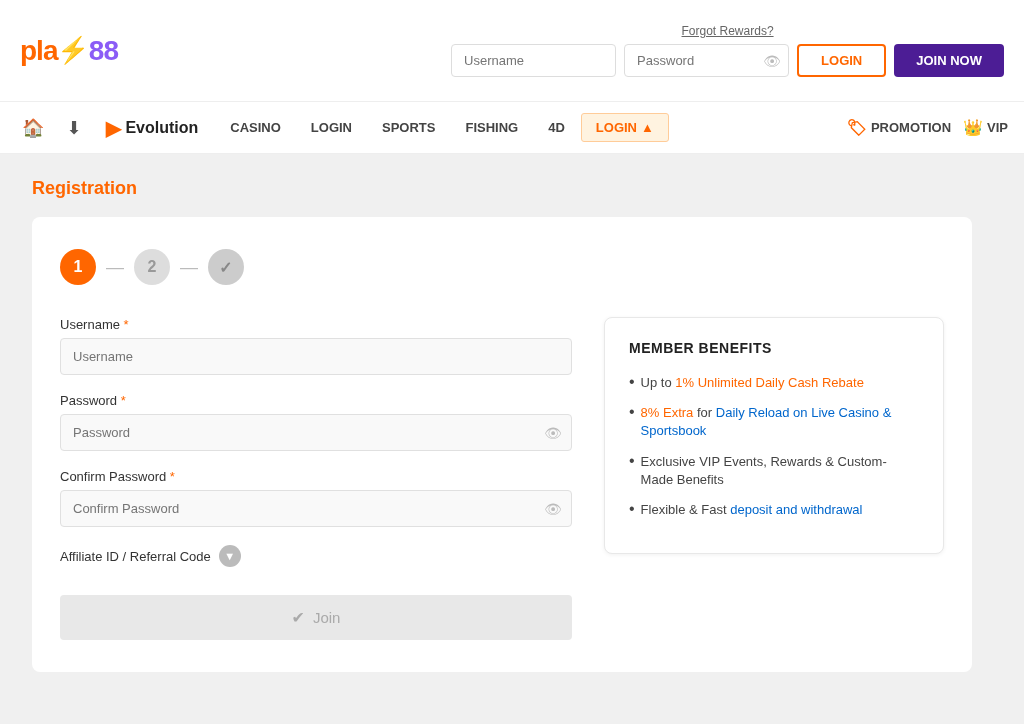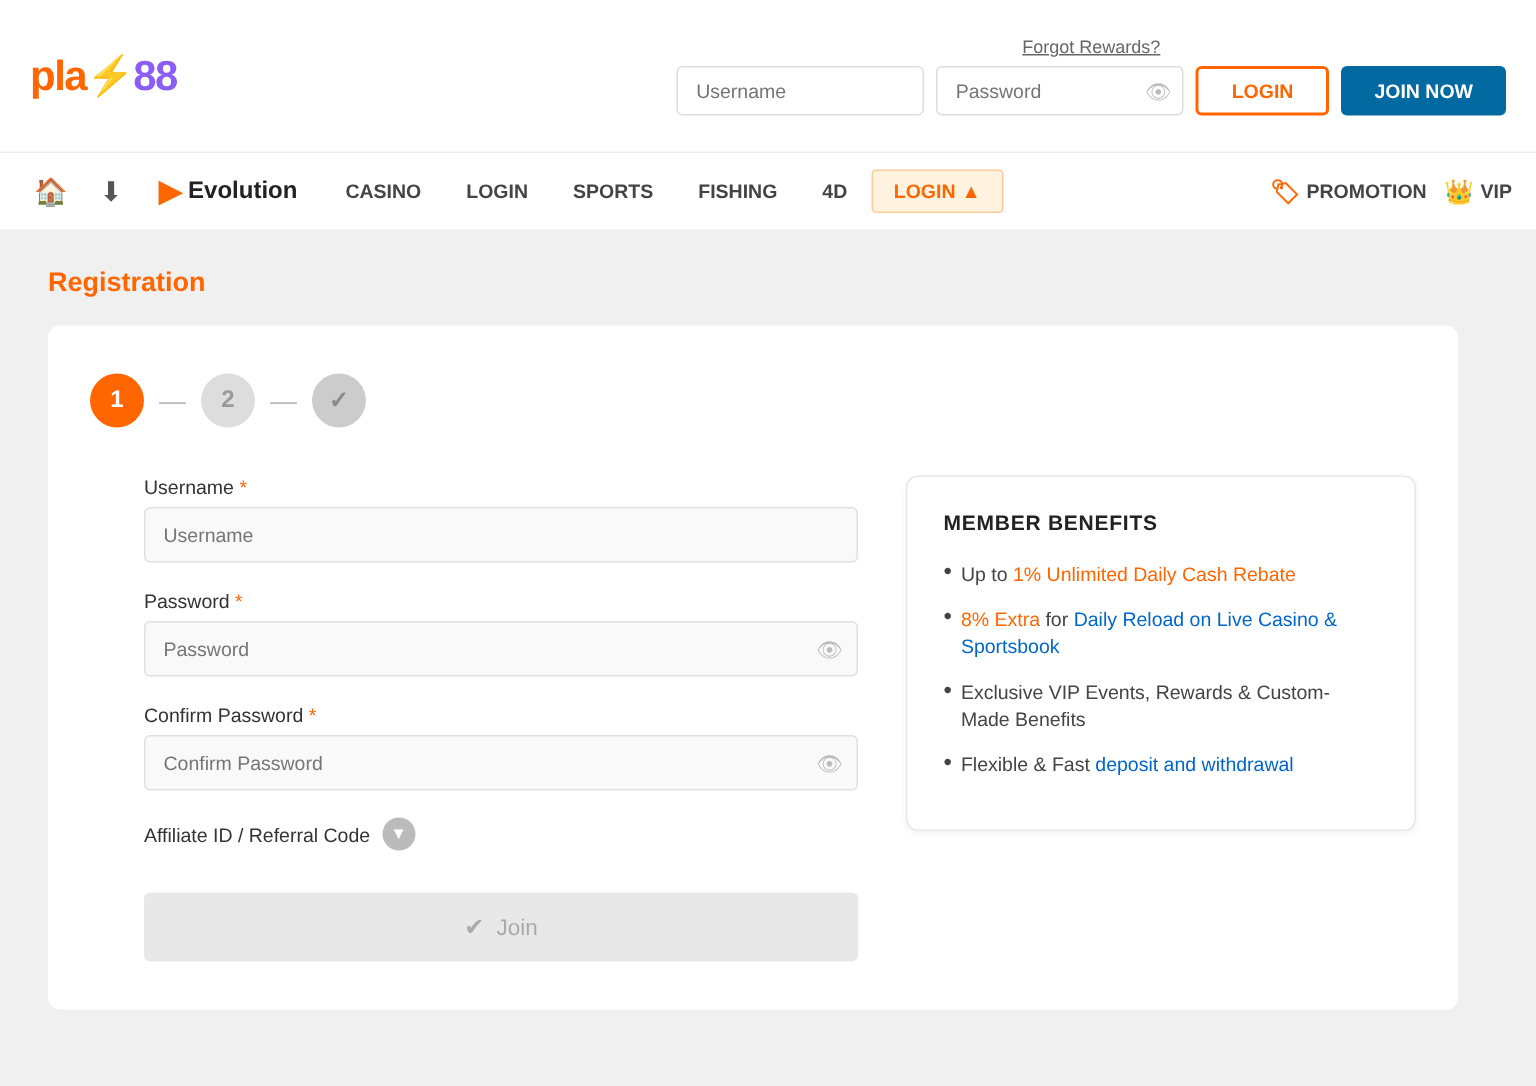--- a/index.html
+++ b/index.html
@@ -65,21 +65,21 @@
       border: 2px solid #ff6600;
       background: #fff;
       color: #ff6600;
       padding: 7px 22px;
       border-radius: 4px;
       cursor: pointer;
       font-weight: bold;
       font-size: 13px;
     }
     .btn-join {
-      background: #0369a1;
+      background: #4c1d95;
       color: #fff;
       border: none;
       padding: 9px 22px;
       border-radius: 4px;
       cursor: pointer;
       font-weight: bold;
       font-size: 13px;
     }
     .header-right {
       display: flex;
@@ -214,21 +214,20 @@
     .step-circle.active { background: #ff6600; color: #fff; }
     .step-circle.inactive { background: #ddd; color: #999; }
     .step-circle.done { background: #ccc; color: #888; }
     .step-dash { color: #bbb; font-size: 18px; }
 
     
     .form-benefits {
       display: flex;
       gap: 32px;
       align-items: flex-start;
-      margin-left: 36px;
     }
     .form-section { flex: 1; }
     .form-group { margin-bottom: 18px; }
     .form-label {
       font-size: 13px;
       color: #333;
       margin-bottom: 6px;
       display: block;
     }
     .required { color: #ff6600; }

